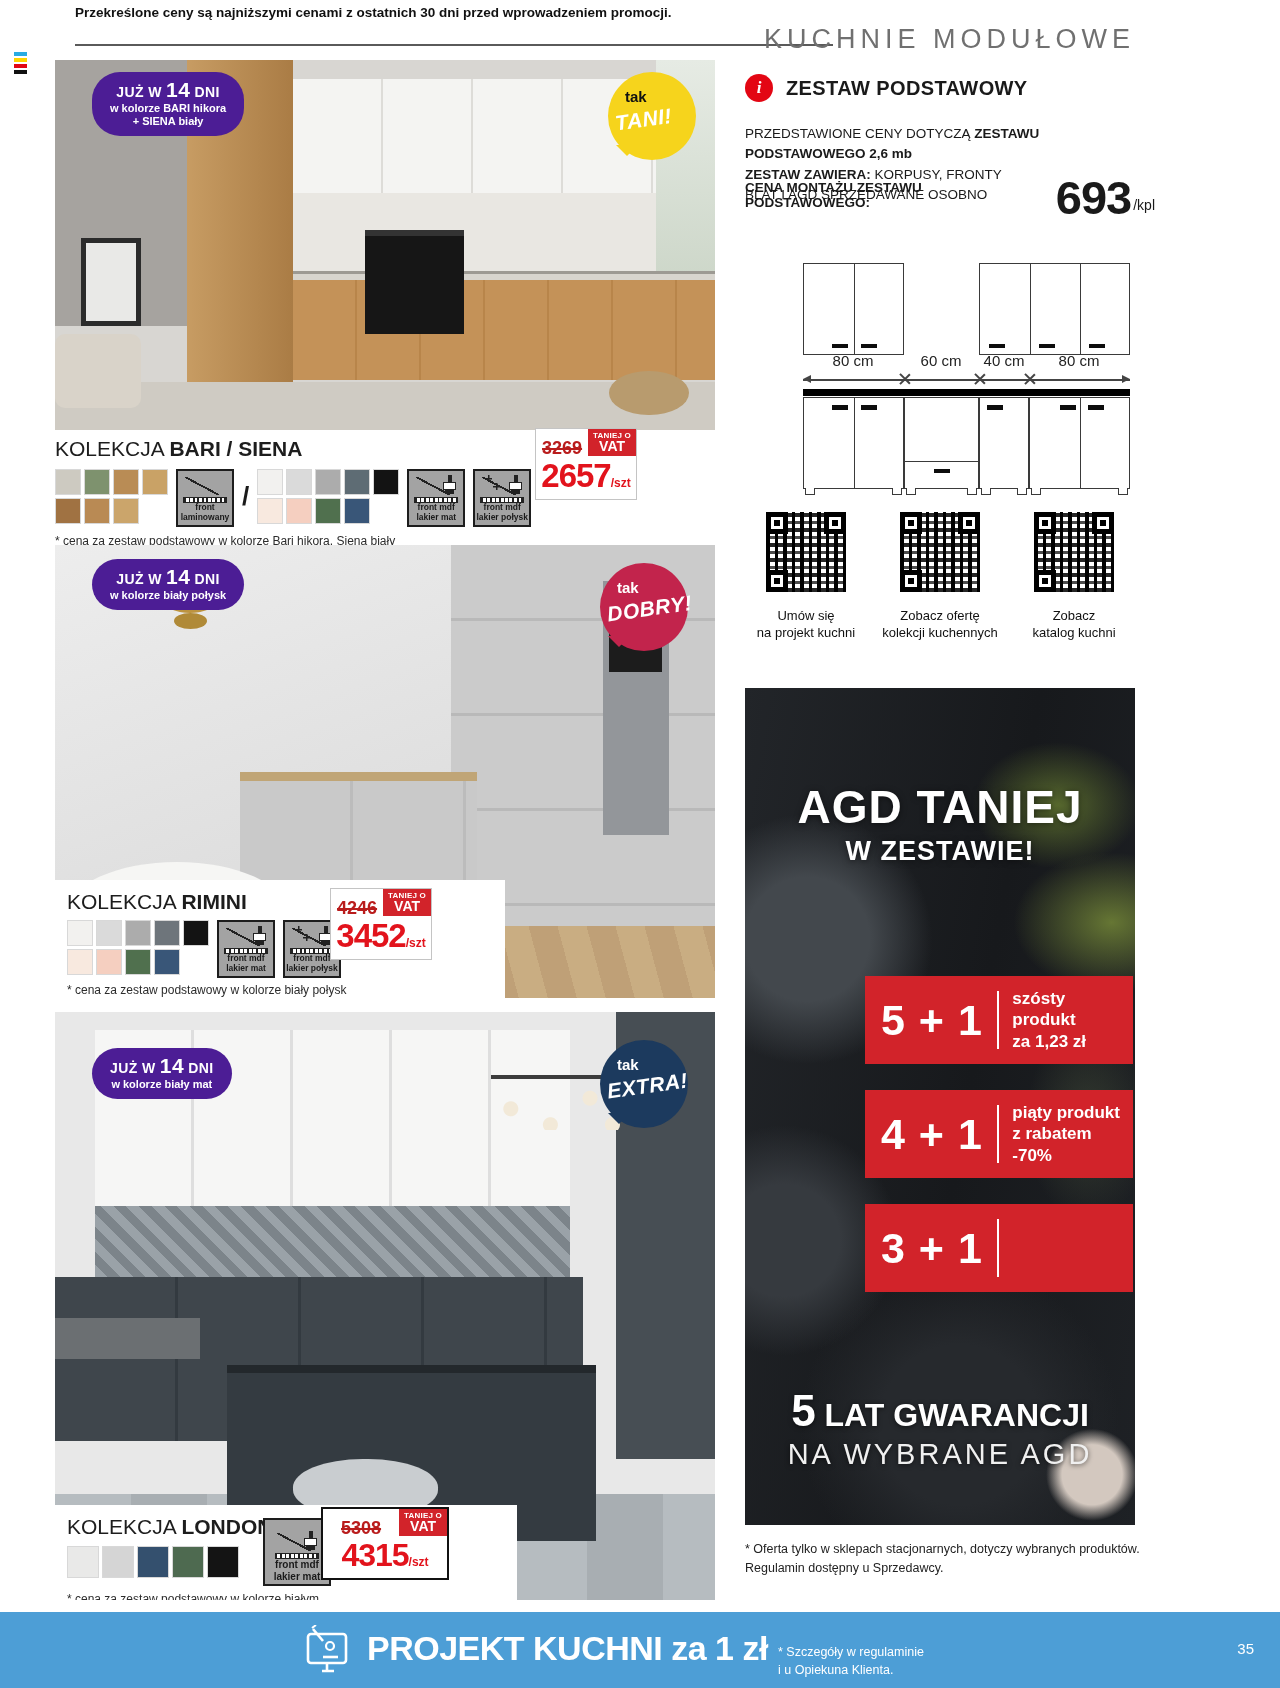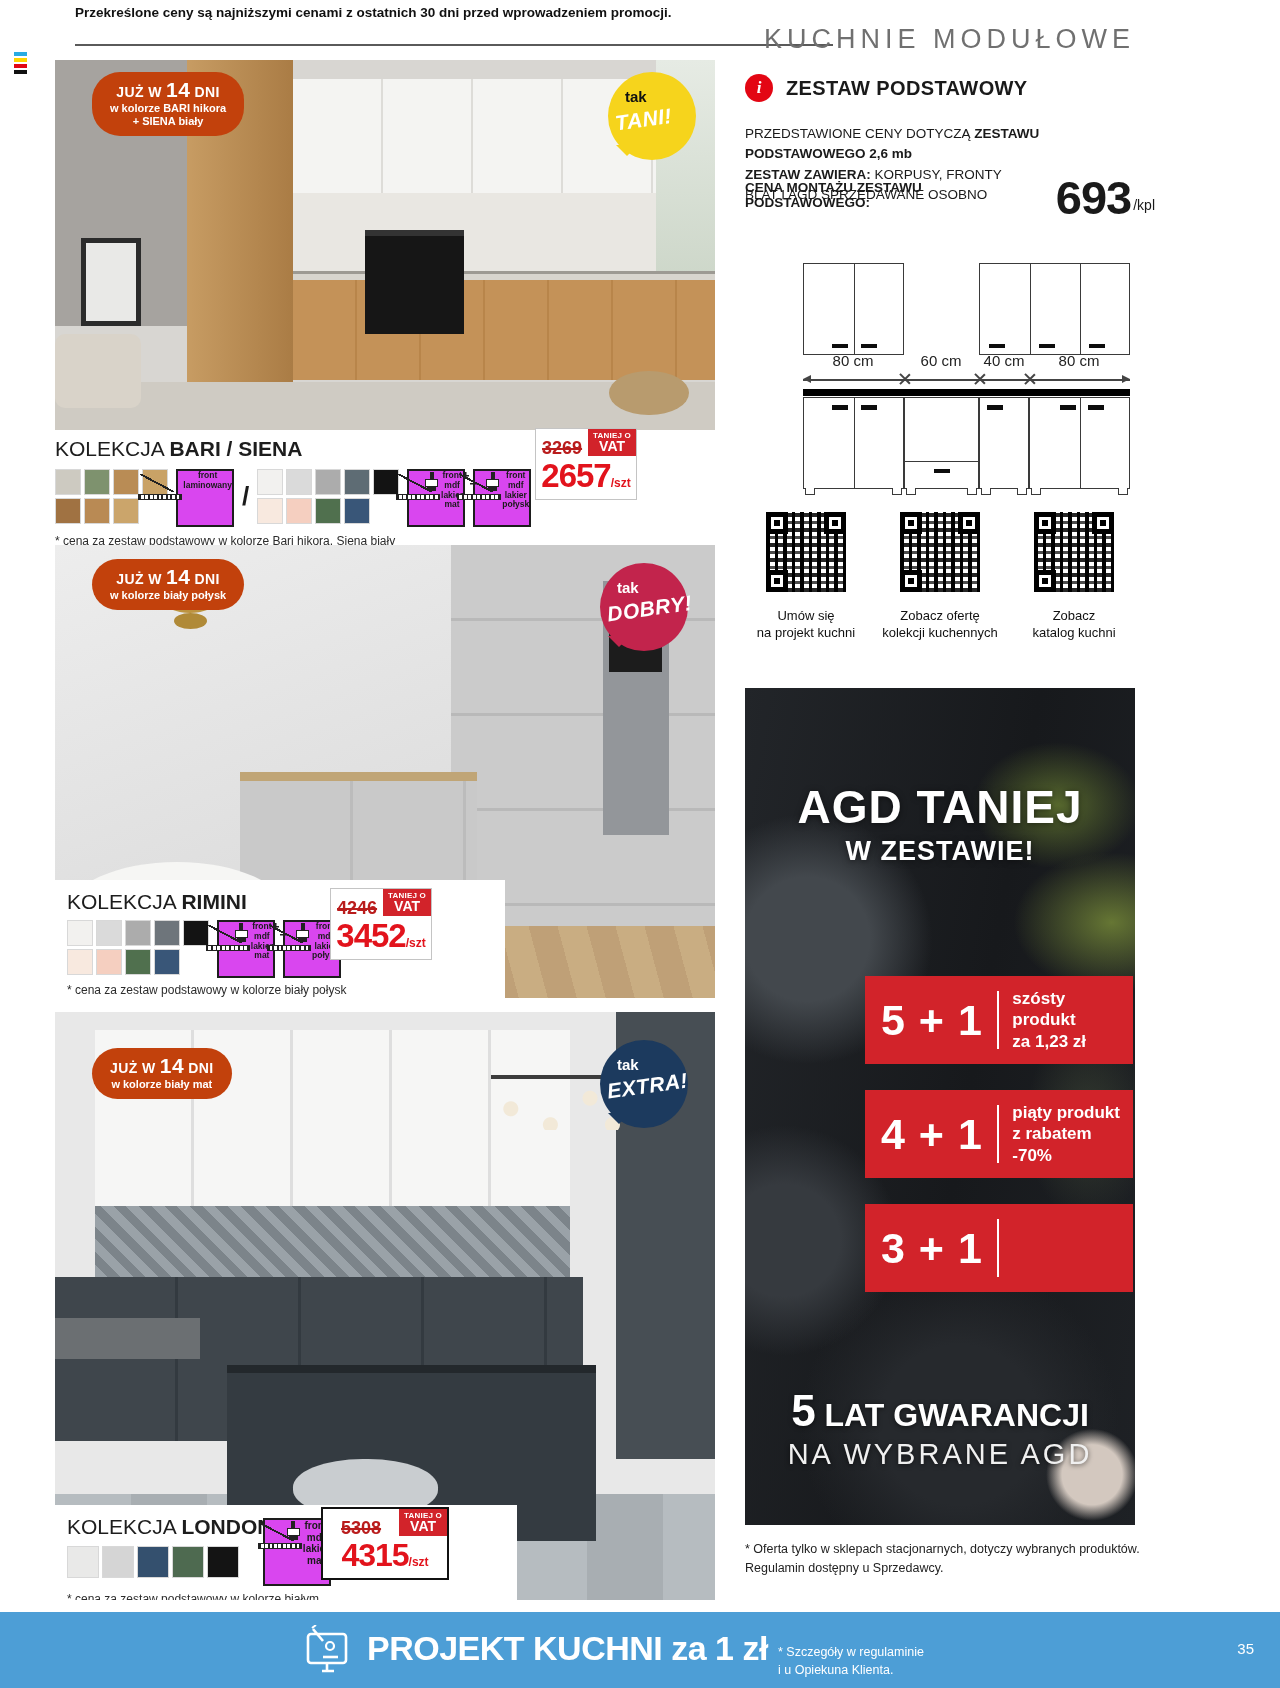--- a/index.html
+++ b/index.html
@@ -12,21 +12,21 @@
   .edge-marker i { display:block; height:4px; margin-bottom:2px; }
   .disclaimer { position:absolute; left:75px; top:5px; font-size:13.5px; font-weight:bold; color:#111; }
   .top-rule { position:absolute; left:75px; top:44px; width:758px; height:2px; background:#5a5a5a; }
   .section-title { position:absolute; right:145px; top:24px; font-size:27px; font-weight:400; letter-spacing:5px; color:#707070; }
 
   
   .product { position:absolute; left:55px; width:660px; }
   .photo { position:relative; width:660px; overflow:hidden; background:#d8d6d2; }
   .photo i.ph { display:block; position:absolute; }
 
-  .days-badge { position:absolute; left:37px; background:#c2410c; color:#fff; border-radius:28px;
+  .days-badge { position:absolute; left:37px; background:#4c1d95; color:#fff; border-radius:28px;
                 padding:6px 18px 8px; text-align:center; z-index:5; }
   .db-l1 { font-size:14px; font-weight:800; letter-spacing:.4px; }
   .db-l1 .num { font-size:21px; }
   .db-l2 { font-size:11px; font-weight:bold; line-height:1.2; }
 
   .bubble { position:absolute; width:88px; height:88px; border-radius:50%; z-index:5; }
   .bubble::after { content:""; position:absolute; left:8px; bottom:-7px; width:0; height:0;
                    border:11px solid transparent; }
   .bubble .b-small { display:block; font-size:15px; font-weight:bold; margin:16px 0 0 17px; }
   .bubble .b-big { display:block; font-size:21px; font-weight:800; font-style:italic;
@@ -42,22 +42,22 @@
   .col-title { font-size:21px; color:#1d1d1d; }
   .col-title .kolekcja { font-weight:400; }
   .col-title b { font-weight:800; }
   .sw-line { display:flex; align-items:flex-start; margin-top:8px; }
   .sw-col { display:flex; flex-direction:column; gap:3px; }
   .sw-row { display:flex; gap:3px; }
   .swatch { display:block; width:26px; height:26px; border:1px solid #d8d8d8; }
   .swatch.lg { width:32px; height:32px; }
   .slash { font-size:26px; font-weight:bold; margin:12px 8px 0 8px; }
 
-  .front-icon { width:58px; height:58px; border:2px solid #1d1d1d; background:#d946ef; margin-left:8px;
-                display:flex; align-items:flex-start; justify-content:flex-end; }
+  .front-icon { width:58px; height:58px; border:2px solid #1d1d1d; background:#a3a3a3; margin-left:8px;
+                display:flex; flex-direction:column; align-items:center; justify-content:flex-end; }
   .front-icon.lg { width:68px; height:68px; }
   .fi-label { font-size:8.5px; font-weight:bold; text-align:center; line-height:1.15;
               white-space:pre-line; padding-bottom:2px; }
   .front-icon.lg .fi-label { font-size:10px; }
   .pic { position:relative; width:46px; height:26px; flex:0 0 auto; margin-top:3px; }
   .pic .diag { position:absolute; left:3px; top:0; width:34px; height:18px;
                background:linear-gradient(to top right, transparent 47%, #222 47%, #222 53%, transparent 53%); }
   .pic .strip { position:absolute; left:1px; bottom:0; width:44px; height:6px; border:1.5px solid #222;
                 background:repeating-linear-gradient(90deg,#222 0 1.5px,#fff 1.5px 4.5px); }
   .brush { position:absolute; right:3px; top:-2px; width:13px; }

